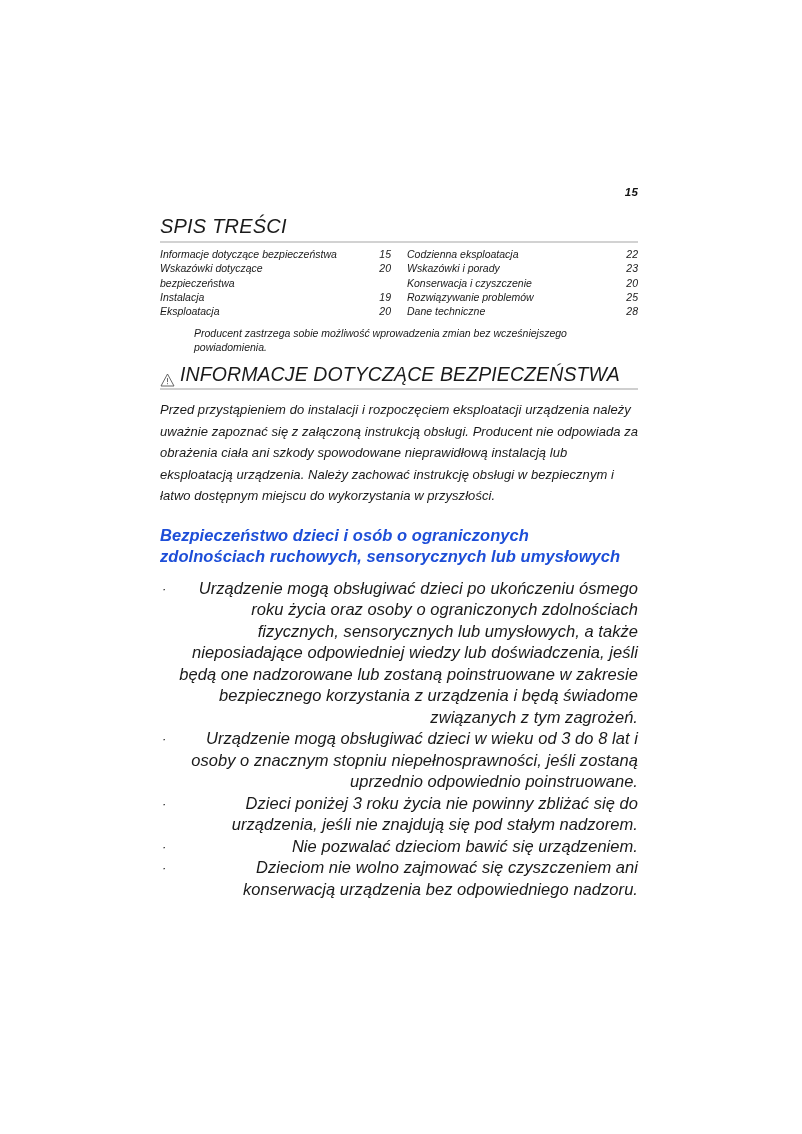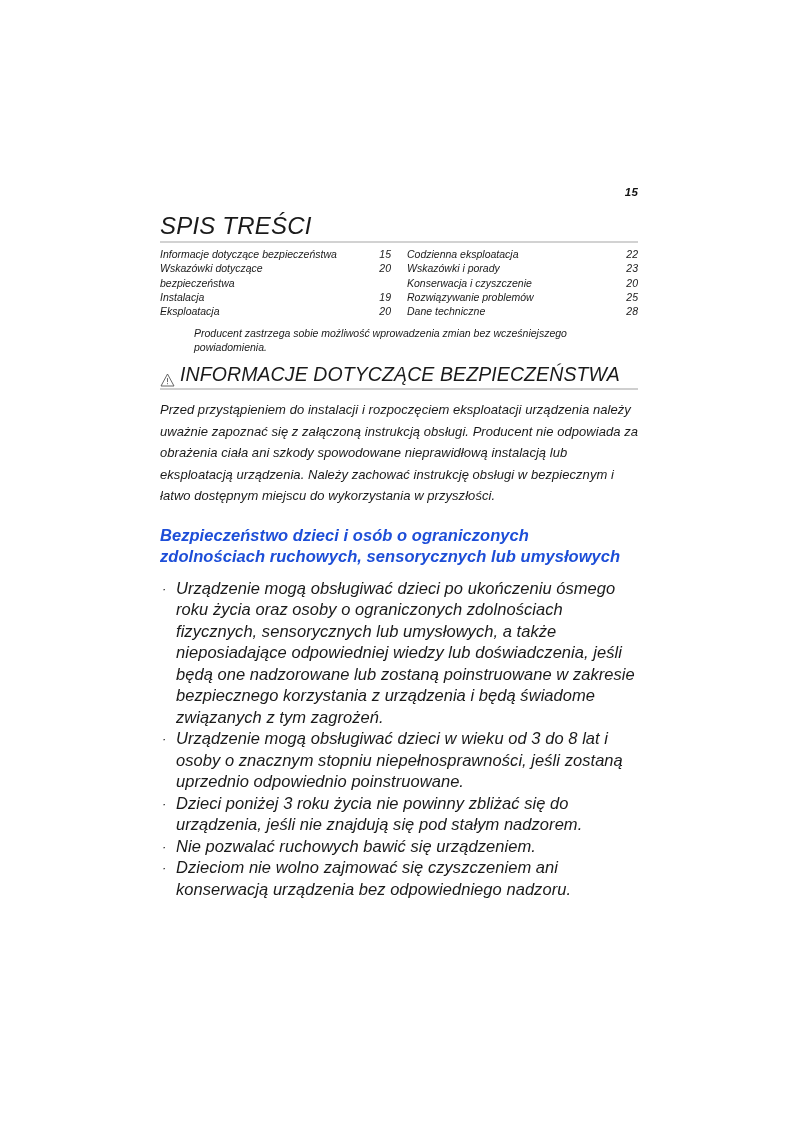--- a/index.html
+++ b/index.html
@@ -41,21 +41,21 @@
   
   .content {
     position: absolute;
     left: 160px;
     top: 214px;
     width: 478px;
   }
 
   
   .toc-title {
-    font-size: 24px;
+    font-size: 20px;
     font-weight: 400;
     letter-spacing: 0.2px;
     color: #1a1a1a;
     line-height: 24px;
     margin: 0 0 3px 0;
   }
 
   .rule {
     height: 2px;
     background: #d2d2d2;
@@ -165,20 +165,21 @@
     width: 16px;
     font-size: 13px;
     line-height: 21.5px;
     text-align: left;
     padding-left: 2px;
     box-sizing: border-box;
     color: #1a1a1a;
   }
   .bullet-text {
     flex: 1 1 auto;
+    text-align: right;
   }
 </style>
 </head>
 <body>
 
 <div class="page">
 
   <div class="folio">15</div>
 
   <div class="content">
@@ -260,21 +261,21 @@
       <div class="bullet-item">
         <span class="bullet-mark">·</span>
         <span class="bullet-text">Urządzenie mogą obsługiwać dzieci w wieku od 3 do 8 lat i osoby o znacznym stopniu niepełnosprawności, jeśli zostaną uprzednio odpowiednio poinstruowane.</span>
       </div>
       <div class="bullet-item">
         <span class="bullet-mark">·</span>
         <span class="bullet-text">Dzieci poniżej 3 roku życia nie powinny zbliżać się do urządzenia, jeśli nie znajdują się pod stałym nadzorem.</span>
       </div>
       <div class="bullet-item">
         <span class="bullet-mark">·</span>
-        <span class="bullet-text">Nie pozwalać ruchowych bawić się urządzeniem.</span>
+        <span class="bullet-text">Nie pozwalać dzieciom bawić się urządzeniem.</span>
       </div>
       <div class="bullet-item">
         <span class="bullet-mark">·</span>
         <span class="bullet-text">Dzieciom nie wolno zajmować się czyszczeniem ani konserwacją urządzenia bez odpowiedniego nadzoru.</span>
       </div>
     </div>
 
   </div>
 </div>
 

